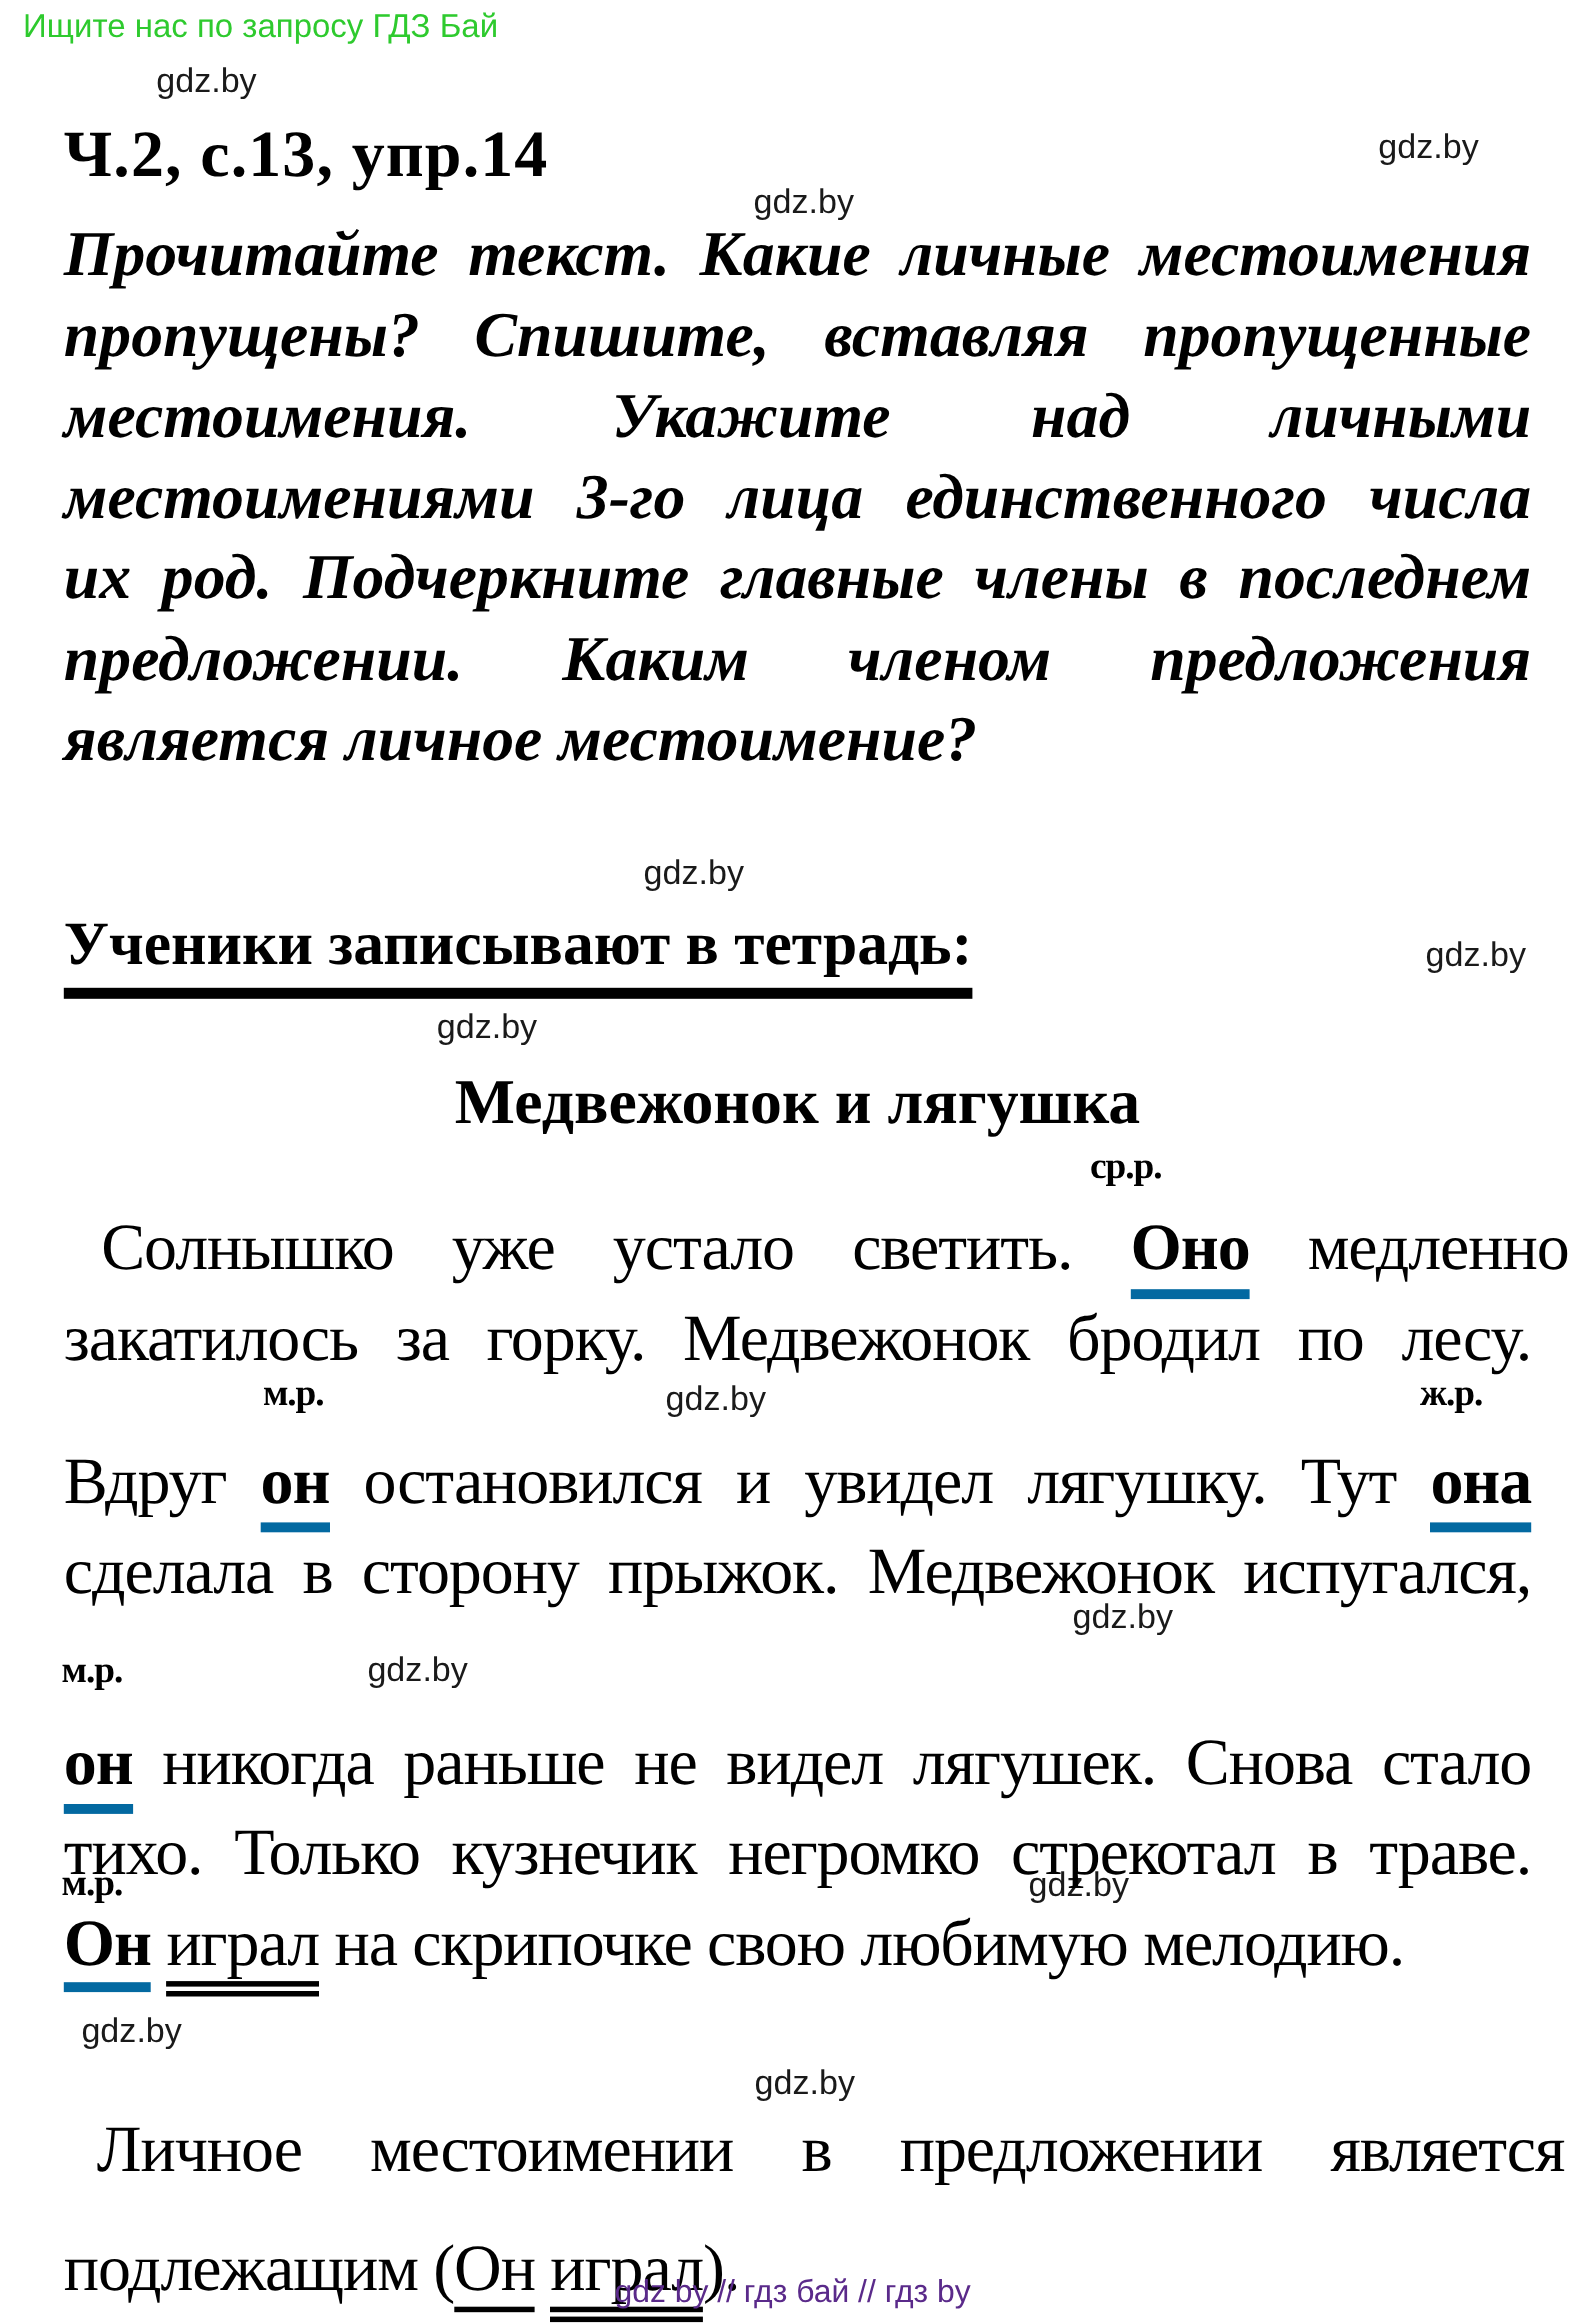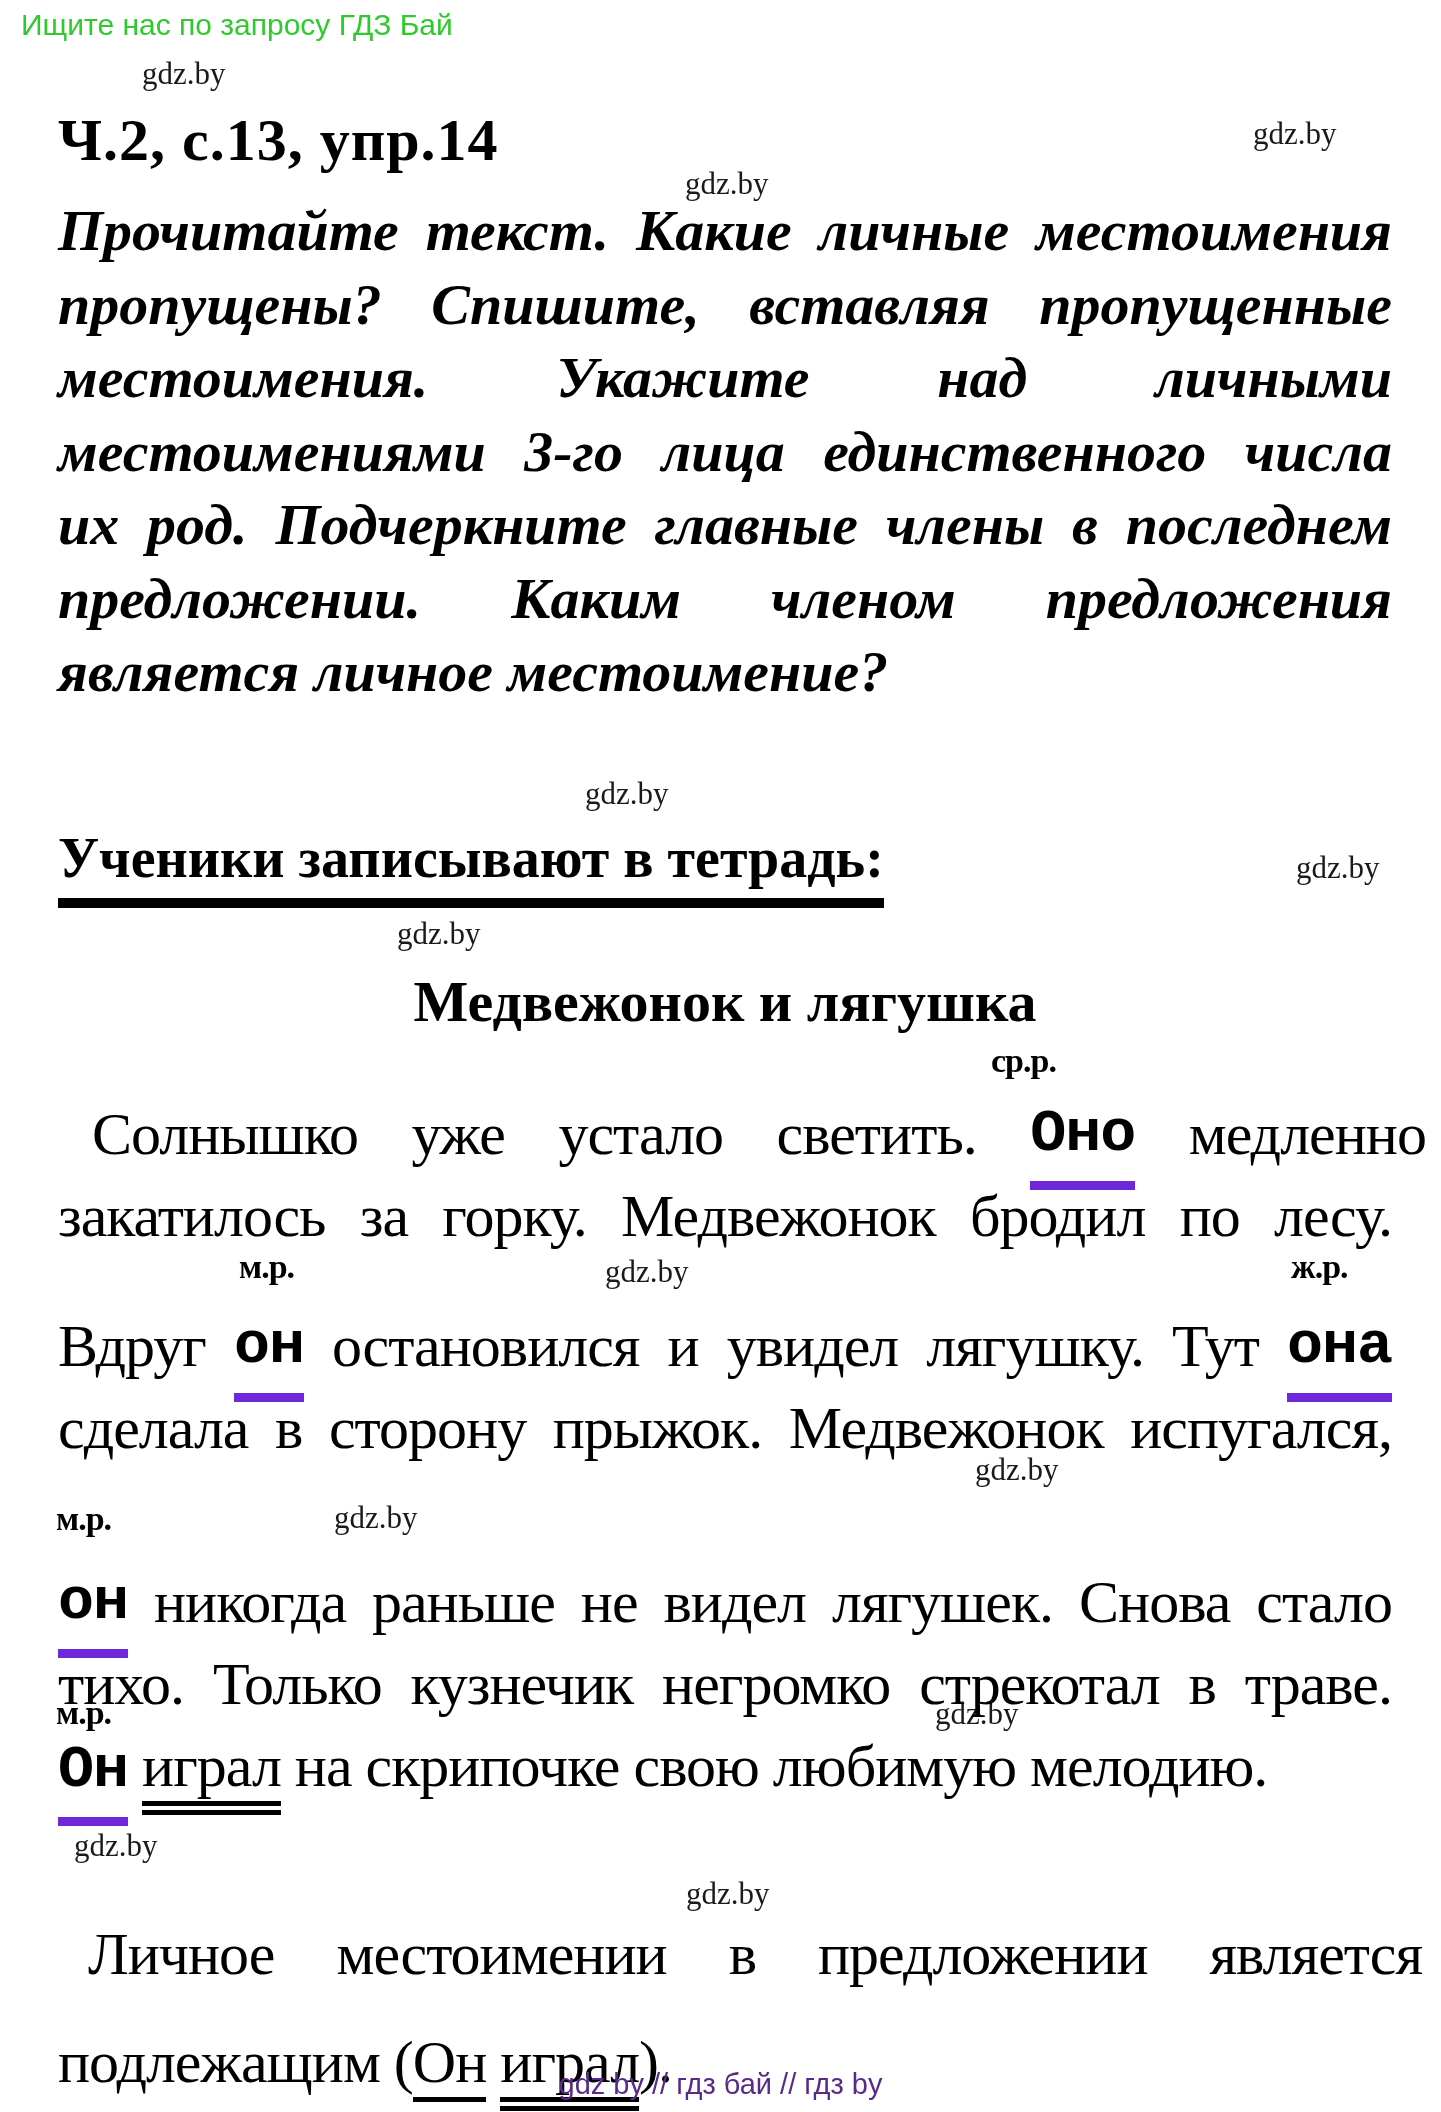--- a/index.html
+++ b/index.html
@@ -1,26 +1,26 @@
 <!DOCTYPE html>
 <html><head>
 <meta charset="utf-8">
 <style>
   html,body{margin:0;padding:0;background:#ffffff;}
   .page{position:relative;width:1441px;height:2112px;background:#fff;overflow:hidden;
         font-family:"Liberation Serif",serif;color:#000;}
   .banner{position:absolute;top:8px;left:0;width:100%;text-align:left;
           font-family:Liberation Sans, sans-serif;font-size:30px;padding-left:21px;}
   .header{position:absolute;left:58px;top:106px;margin:0;font-size:60px;font-weight:bold;letter-spacing:1px;}
-  .wm{position:absolute;font-family:Liberation Serif, serif;font-size:31px;color:#1a1a1a;white-space:nowrap;}
+  .wm{position:absolute;font-family:Liberation Sans, sans-serif;font-size:31px;color:#1a1a1a;white-space:nowrap;}
   .tline{position:absolute;left:58px;width:1334px;font-size:60px;letter-spacing:-1px;white-space:nowrap;}
   .tline.just{display:flex;justify-content:space-between;}
   .instr{font-size:58px;font-style:italic;font-weight:bold;letter-spacing:0;}
   .bold{font-weight:bold;}
-  .u-thick{border-bottom:9px solid #6d28d9;padding-bottom:13px;font-family:Liberation Mono, monospace;}
+  .u-thick{border-bottom:9px solid #0369a1;padding-bottom:3px;}
   .u-double{border-bottom:14px double #000;padding-bottom:2px;}
   .u-thin{border-bottom:5px solid #000;padding-bottom:2px;}
   .heading{position:absolute;left:58px;top:826px;font-size:56px;font-weight:bold;
            border-bottom:10px solid #000;padding-bottom:8px;display:inline-block;}
   .title{position:absolute;left:58px;top:968px;width:1334px;text-align:center;font-size:58px;font-weight:bold;}
   .ann{position:absolute;font-size:34px;font-weight:bold;letter-spacing:-1px;}
   .footer{position:absolute;top:2068px;left:0;width:100%;text-align:center;
           font-family:"Liberation Sans",sans-serif;font-size:29px;}
 </style>
 </head>

